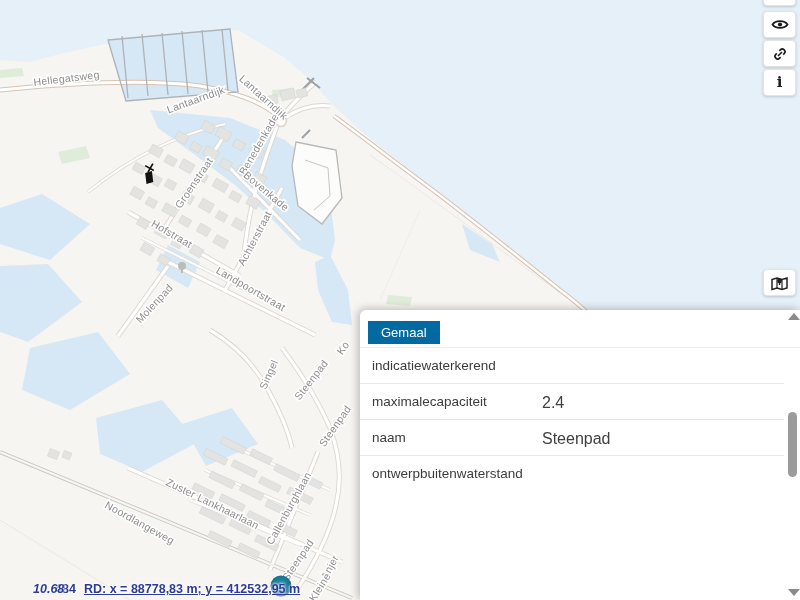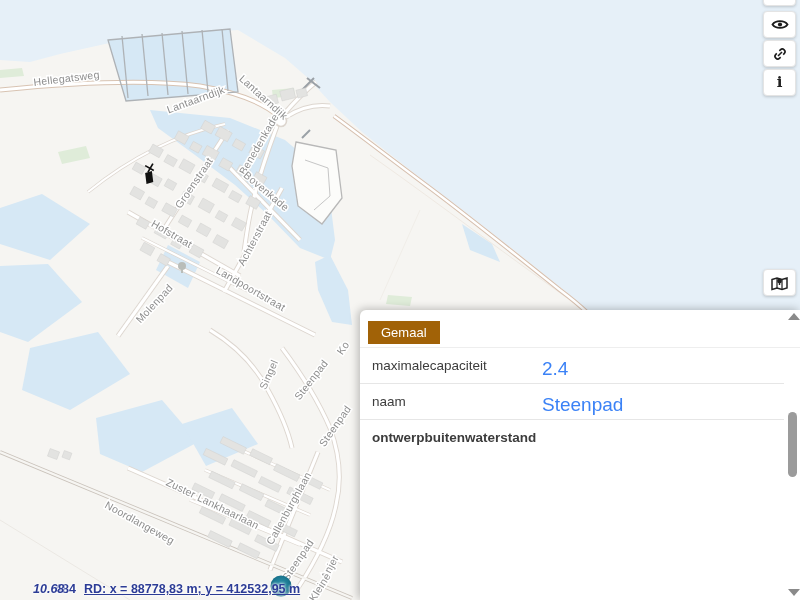--- a/index.html
+++ b/index.html
@@ -15,27 +15,27 @@
   .tbtn svg{display:block;}
   .info-glyph{font-family:"DejaVu Serif",serif;font-size:15px;font-weight:700;color:#222;line-height:1;}
 
   
   .status{position:absolute;top:582px;font-size:12.5px;font-weight:700;color:#2c3c96;
           text-shadow:0 0 3px #fff,0 0 3px #fff;white-space:nowrap;}
 
   
   #popup{position:absolute;left:360px;top:310px;width:440px;height:290px;background:#fff;
          border-top-left-radius:6px;box-shadow:-2px -1px 8px rgba(0,0,0,.25);}
-  #popup-tab{position:absolute;left:8px;top:11px;background:#a16207;color:#fff;font-size:13px;
+  #popup-tab{position:absolute;left:8px;top:11px;background:#0369a1;color:#fff;font-size:13px;
              padding:4px 13px;cursor:pointer;}
   #popup-head-divider{position:absolute;left:0;top:37px;width:440px;border-bottom:1px solid #eeeeee;}
   #popup-rows{position:absolute;left:0;top:38px;width:424px;}
   .prow{position:relative;height:35px;border-bottom:1px solid #e6e6e6;}
   .prow .plabel{position:absolute;left:12px;top:10px;font-size:13.5px;color:#3c3c3c;}
-  .prow .pvalue{position:absolute;left:182px;top:10px;font-size:19px;color:#3b82f6;}
+  .prow .pvalue{position:absolute;left:182px;top:10px;font-size:16px;color:#404040;}
   
   .sb-arrow{position:absolute;left:428px;width:0;height:0;border-left:6px solid transparent;border-right:6px solid transparent;cursor:pointer;}
   .sb-up{top:3px;border-bottom:7px solid #8a8a8a;}
   .sb-down{bottom:4px;border-top:7px solid #8a8a8a;}
   #sb-thumb{position:absolute;left:428px;top:102px;width:9px;height:65px;background:#9b9b9b;border-radius:5px;cursor:pointer;}
 </style>
 </head>
 <body>
 
 <div id="app">
@@ -299,28 +299,32 @@
   <span class="status" style="left:8px;margin-left:47px;">484</span>
   <span class="status" style="left:33px;font-style:italic;">10.68</span>
   <span class="status" style="left:84px;text-decoration:underline;">RD: x = 88778,83 m; y = 412532,95 m</span>
 
   <div id="popup">
     <div id="popup-tab">Gemaal</div>
     <div id="popup-head-divider"></div>
 
     <div id="popup-rows">
       <div class="prow">
+        <span class="plabel">indicatiewaterkerend</span>
+        <span class="pvalue"></span>
+      </div>
+      <div class="prow">
         <span class="plabel">maximalecapaciteit</span>
         <span class="pvalue">2.4</span>
       </div>
       <div class="prow">
         <span class="plabel">naam</span>
         <span class="pvalue">Steenpad</span>
       </div>
-      <div class="prow" style="border-bottom:none;font-weight:bold;">
+      <div class="prow" style="border-bottom:none;">
         <span class="plabel">ontwerpbuitenwaterstand</span>
         <span class="pvalue"></span>
       </div>
     </div>
 
     <div class="sb-arrow sb-up"></div>
     <div id="sb-thumb"></div>
     <div class="sb-arrow sb-down"></div>
   </div>
 

